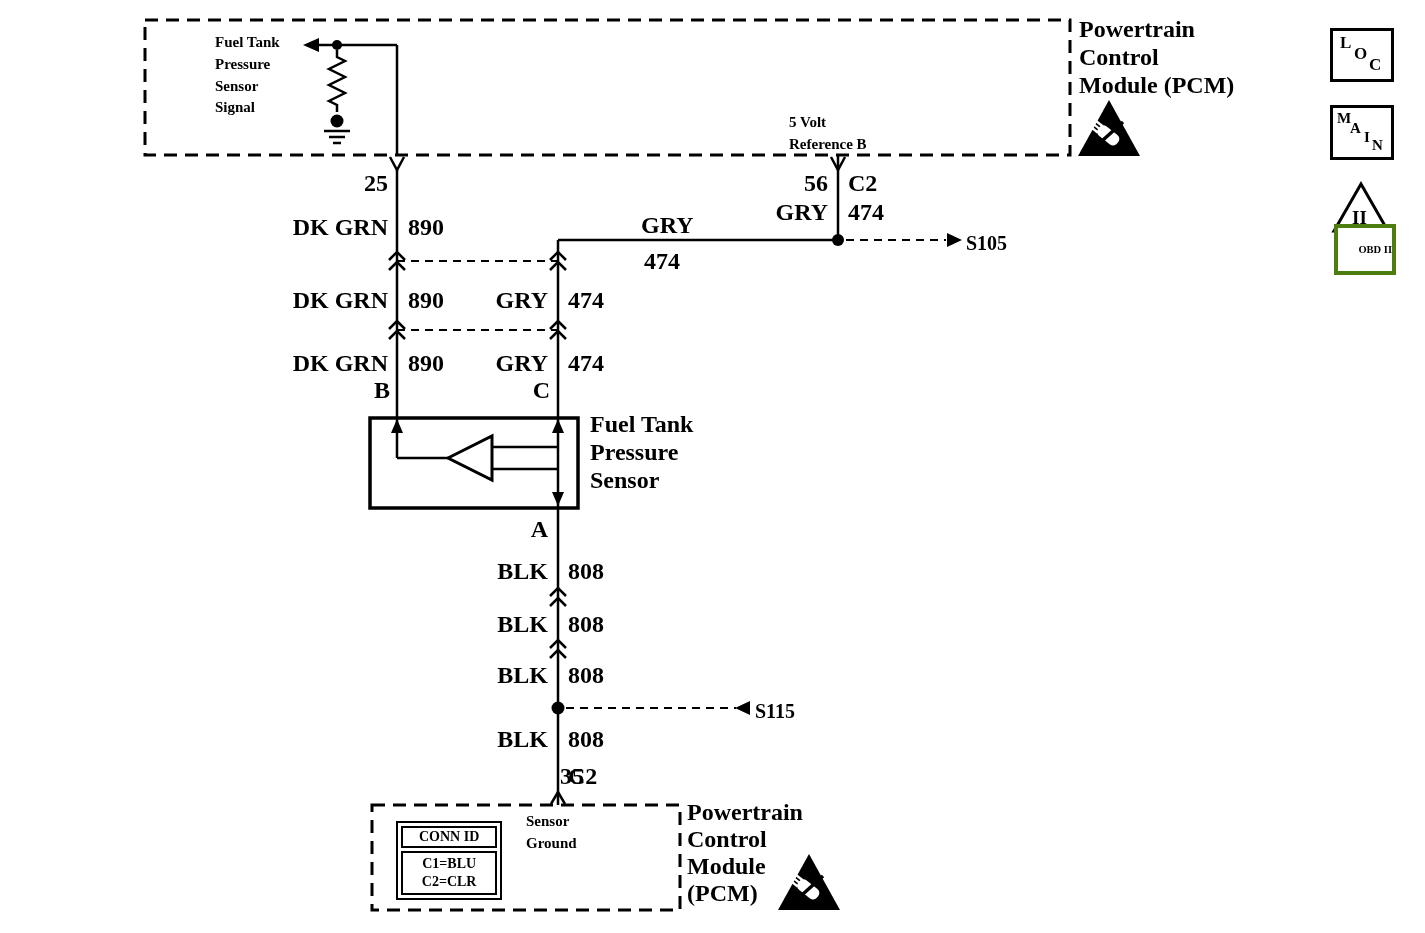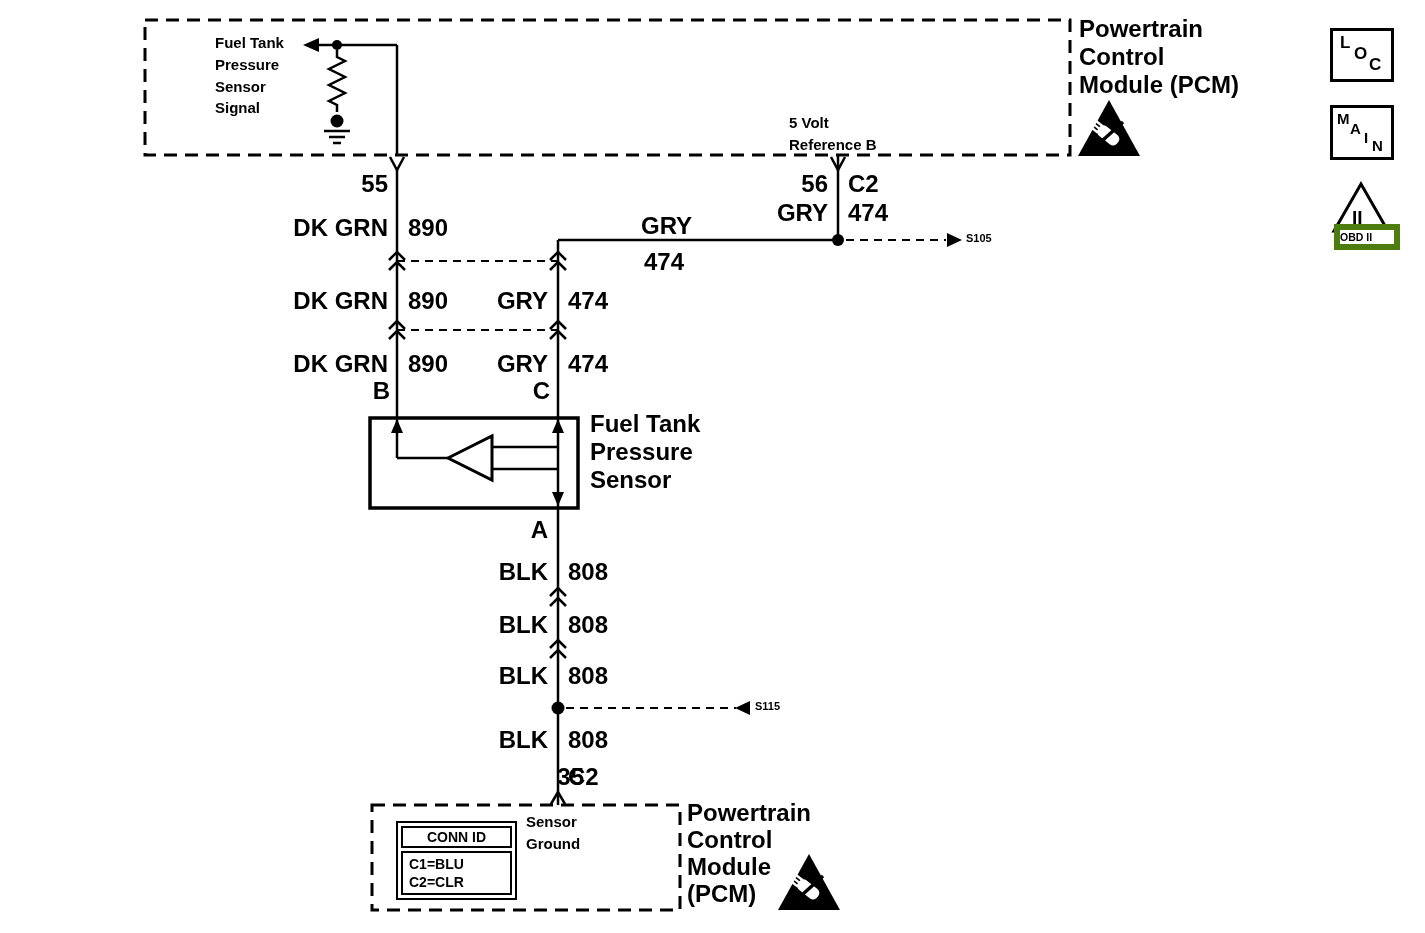--- a/index.html
+++ b/index.html
@@ -1,34 +1,34 @@
 <!DOCTYPE html>
 <html><head>
 <meta charset="utf-8">
 <style>
   html,body{margin:0;padding:0;background:#fff;}
   .stage{position:relative;width:1425px;height:933px;background:#ffffff;overflow:hidden;
-         font-family:Liberation Sans, sans-serif;color:#000;}
+         font-family:Liberation Serif, serif;color:#000;}
   .art{position:absolute;left:0;top:0;}
   .lbl{position:absolute;font-weight:bold;color:#000;white-space:pre-line;line-height:1.15;}
   .fs24{font-size:24px;}
-  .fs16{font-size:11px;}
+  .fs16{font-size:20px;}
   .fs15{font-size:15px;line-height:1.45;}
   .connid{position:absolute;left:396px;top:821px;border:2px solid #000;padding:3px;
           background:#fff;font-size:14px;font-weight:bold;}
-  .connid-header{border:2px solid #000;padding:1px 24px;text-align:center;margin-bottom:3px;}
+  .connid-header{border:2px solid #000;padding:1px 16px;text-align:center;margin-bottom:3px;}
   .connid-body{border:2px solid #000;padding:2px 6px;}
-  .connid-row{padding:1px 0;}
+  .connid-row{padding:1px 0;text-align:center;}
   .badgebox{position:absolute;border:3px solid #000;background:#fff;}
   .badgebox span{position:absolute;font-weight:bold;}
   .loc{left:1330px;top:28px;width:58px;height:48px;font-size:17px;}
   .main{left:1330px;top:105px;width:58px;height:49px;font-size:15px;}
   .obd-ii{position:absolute;left:1352px;top:199px;font-size:19px;font-weight:bold;margin-top:8px;}
-  .obd-label{position:absolute;left:1334px;top:224px;width:54px;border:6px solid #4d7c0f;
-             background:#fff;font-size:10.5px;font-weight:bold;text-align:left;padding:1px 0;}
+  .obd-label{position:absolute;left:1334px;top:224px;width:54px;border:4px solid #4d7c0f;
+             background:#fff;font-size:10.5px;font-weight:bold;text-align:right;padding:16px 0;}
 </style>
 </head>
 <body>
 
 <div class="stage">
 
   <svg class="art" width="1425" height="933" viewBox="0 0 1425 933">
     <defs>
       <g id="esd">
         <polygon points="31,0 0,56 62,56" fill="#000"></polygon>
@@ -110,21 +110,21 @@
   <div class="lbl fs15" style="left:215px;top:32px;">Fuel Tank
 Pressure
 Sensor
 Signal</div>
   <div class="lbl fs15" style="left:789px;top:112px;">5 Volt
 Reference B</div>
   <div class="lbl fs24" style="left:1079px;top:15px;line-height:28px;">Powertrain
 Control
 Module (PCM)</div>
 
-  <div class="lbl fs24" style="right:1037px;top:170px;">55</div>
+  <div class="lbl fs24" style="right:1037px;top:170px;">25</div>
   <div class="lbl fs24" style="right:597px;top:170px;">56</div>
   <div class="lbl fs24" style="left:848px;top:170px;">C2</div>
   <div class="lbl fs24" style="right:597px;top:199px;">GRY</div>
   <div class="lbl fs24" style="left:848px;top:199px;">474</div>
 
   <div class="lbl fs24" style="left:641px;top:212px;">GRY</div>
   <div class="lbl fs24" style="left:644px;top:248px;">474</div>
   <div class="lbl fs16" style="left:966px;top:232px;">S105</div>
 
   <div class="lbl fs24" style="right:1037px;top:214px;">DK GRN</div>

